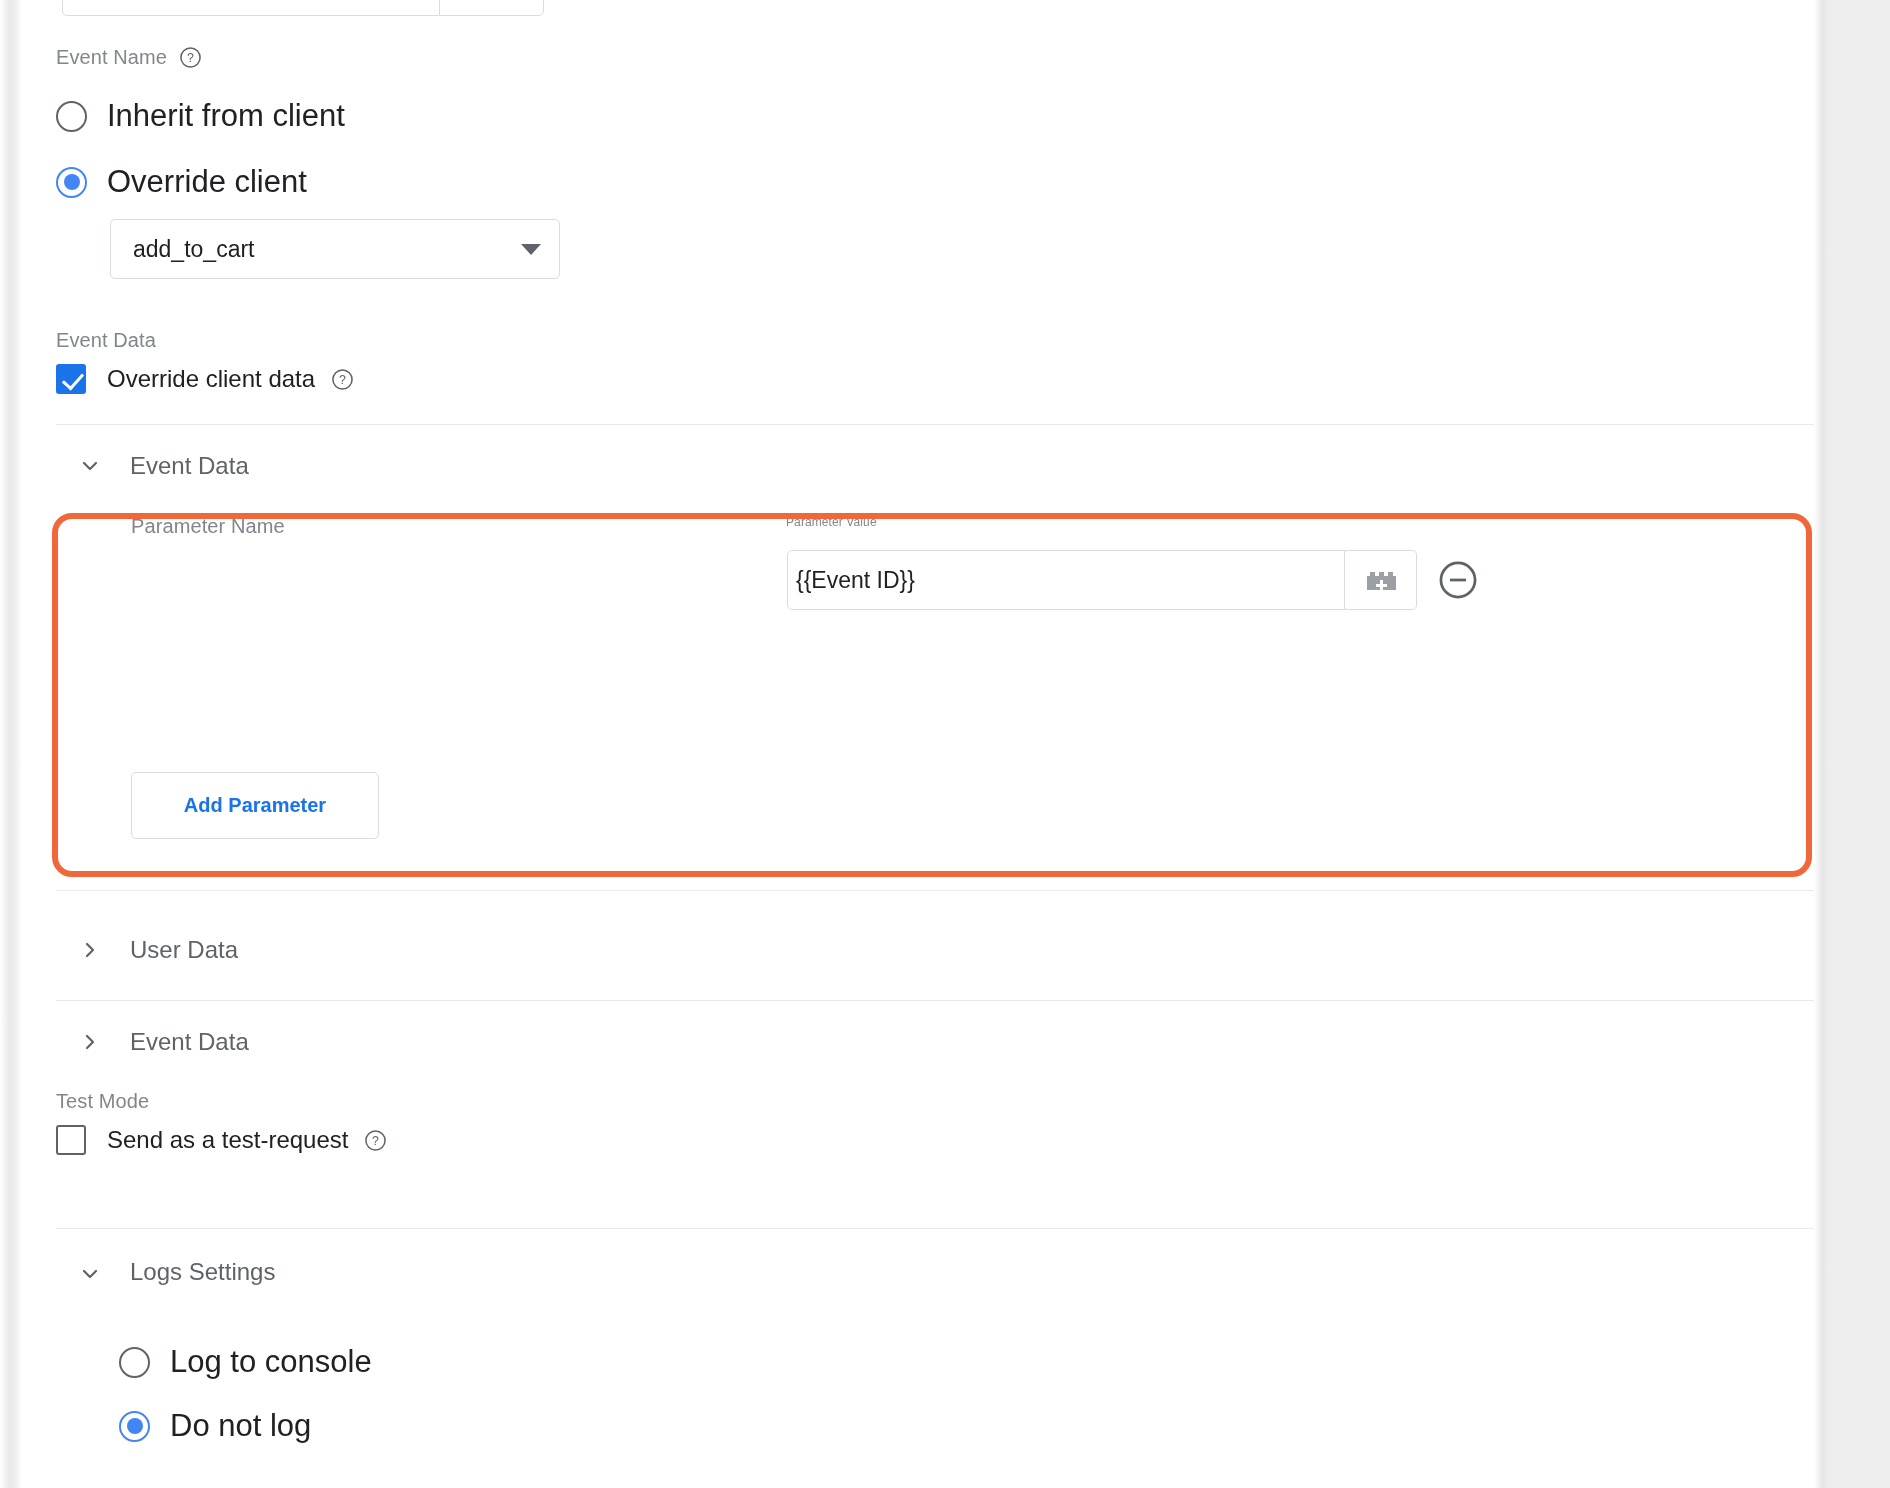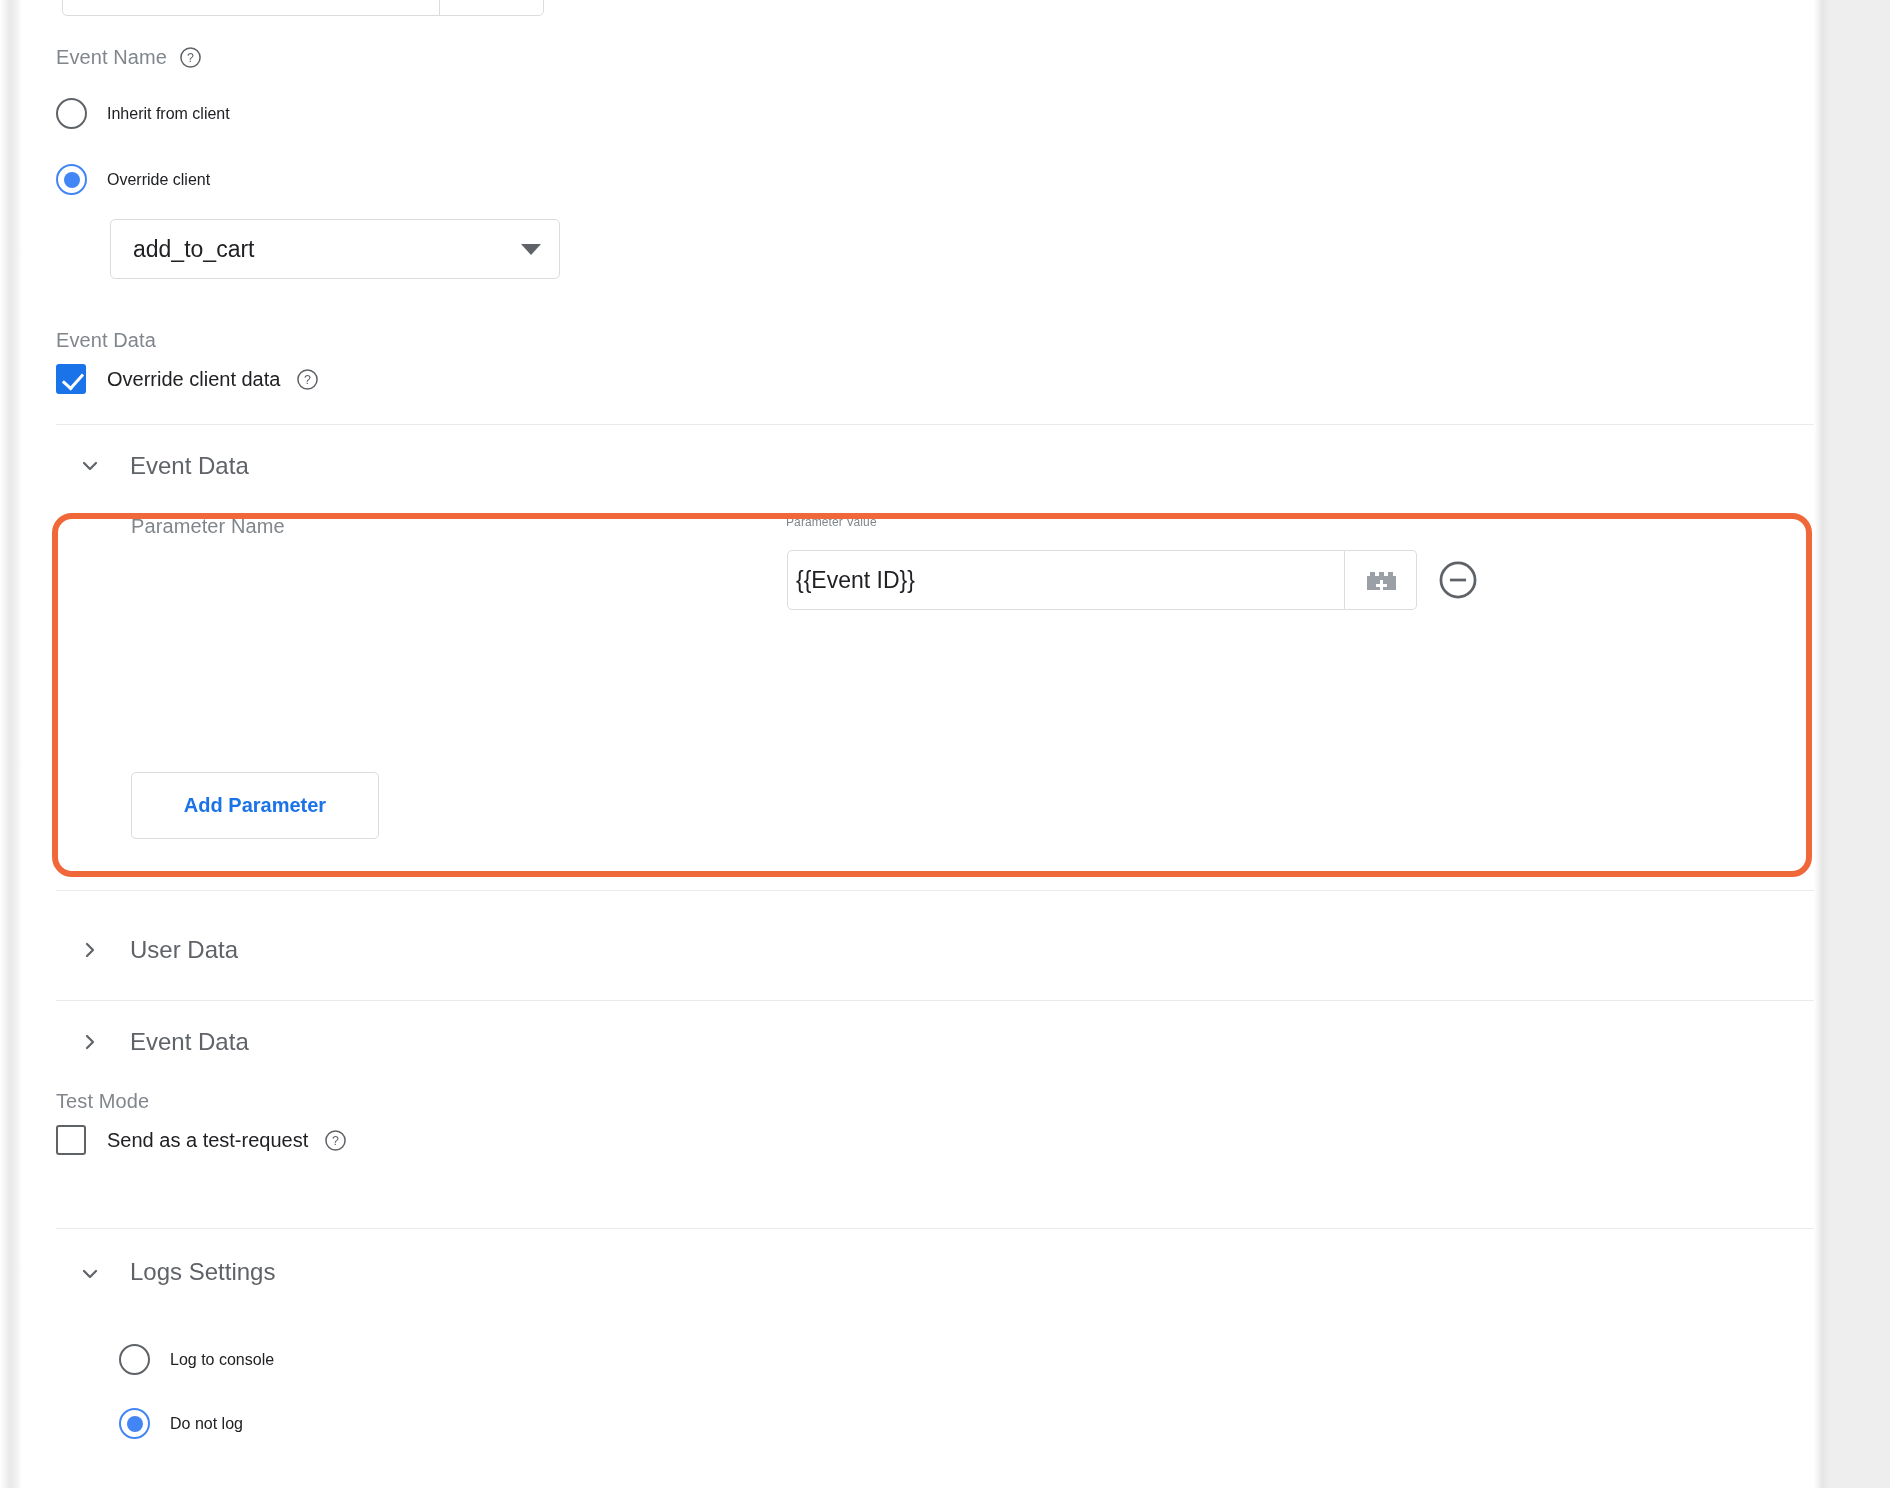--- a/index.html
+++ b/index.html
@@ -48,38 +48,38 @@
     border: 2.6px solid #5f6368; background: #fff;
     flex: none; position: relative;
   }
   .radio.checked { border-color: #4285f4; border-width: 2.6px; }
   .radio.checked::after {
     content: ""; position: absolute; left: 50%; top: 50%;
     width: 16px; height: 16px; border-radius: 50%;
     background: #4285f4; transform: translate(-50%, -50%);
   }
   .radio-label {
-    font-size: 16px; color: #202124; margin-left: 20px; white-space: nowrap;
+    font-size: 31px; color: #202124; margin-left: 20px; white-space: nowrap;
   }
 
   .checkbox {
     width: 30px; height: 30px; border-radius: 3px;
     border: 2.6px solid #5f6368; background: #fff; flex: none;
     position: relative;
   }
   .checkbox.checked {
     background: #1a73e8; border-color: #1a73e8;
   }
   .checkbox.checked::after {
     content: ""; position: absolute; left: 9px; top: 3px;
     width: 9px; height: 17px;
     border: solid #fff; border-width: 0 3.6px 3.6px 0;
     transform: rotate(42deg);
   }
-  .check-label { font-size: 20px; color: #202124; margin-left: 21px; }
+  .check-label { font-size: 24px; color: #202124; margin-left: 21px; }
 
   .select-box {
     border: 1px solid #dadce0; border-radius: 5px; background: #fff;
     display: flex; align-items: center; justify-content: space-between;
     padding: 0 18px 0 22px;
   }
   .select-text { font-size: 23px; color: #202124; }
   .caret {
     width: 0; height: 0;
     border-left: 10px solid transparent; border-right: 10px solid transparent;

